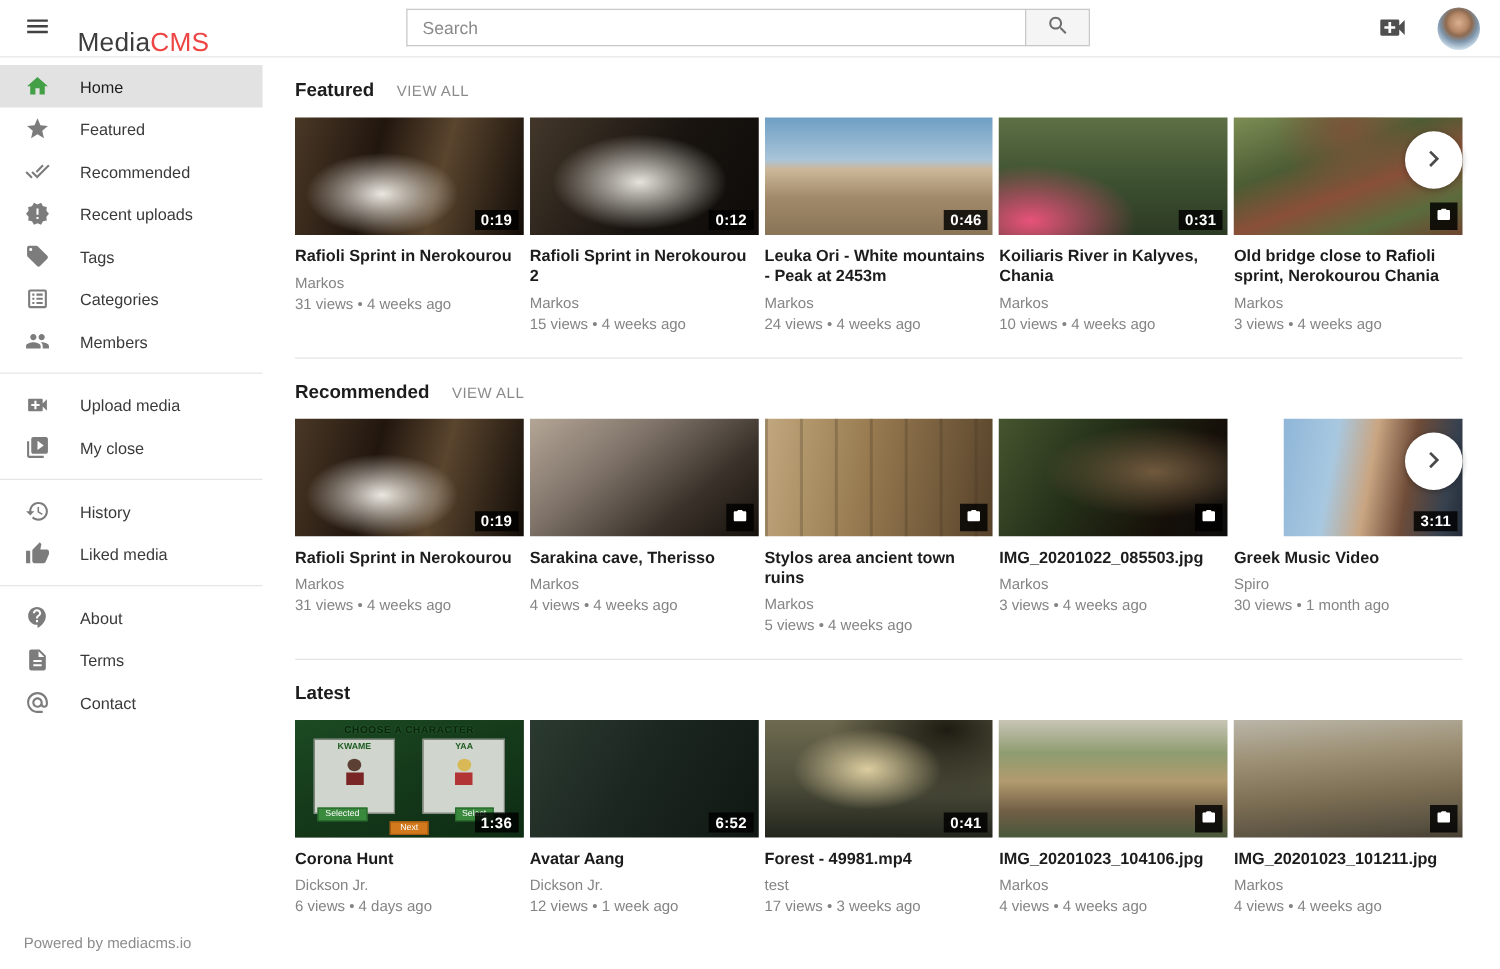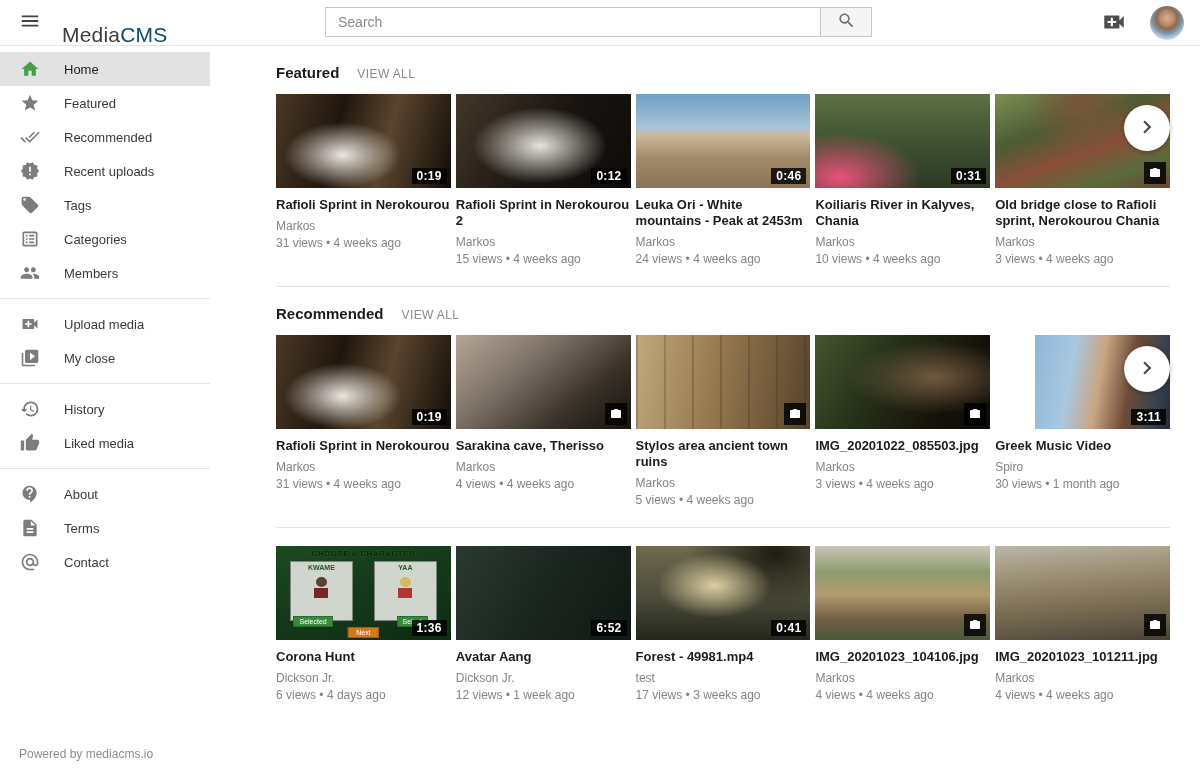--- a/index.html
+++ b/index.html
@@ -4,32 +4,32 @@
 <style>
   * { margin:0; padding:0; box-sizing:border-box; }
   html,body { width:1200px; height:775px; overflow:hidden; background:#fff;
     font-family:"Liberation Sans","DejaVu Sans",sans-serif; }
 
   
   .header { height:46px; display:flex; align-items:center; border-bottom:1px solid #e6e6e6; background:#fff; position:relative; }
   .menu-btn { width:40px; height:40px; margin-left:10px; border:none; background:none; cursor:pointer; display:flex; align-items:center; justify-content:center; }
   .logo { margin-left:12px; font-size:21px; letter-spacing:.2px; display:flex; cursor:pointer;margin-top:24px; }
   .logo .media { color:#3d3d3d; }
-  .logo .cms { color:#0c4a6e; }
+  .logo .cms { color:#ef4444; }
   .searchwrap { position:absolute; left:325px; top:7px; display:flex; }
   .search-input { width:495px; height:30px; border:1px solid #c8c8c8; border-right:none; padding:0 12px; font-size:14px; color:#333; outline:none; }
   .search-input::placeholder { color:#8a8a8a; }
   .search-btn { width:52px; height:30px; border:1px solid #c8c8c8; background:#f5f5f5; cursor:pointer; display:flex; align-items:center; justify-content:center; }
   .hdr-right { position:absolute; right:16px; top:0; height:46px; display:flex; align-items:center; gap:22px; }
   .hdr-upload { width:28px; height:28px; border:none; background:none; cursor:pointer; display:flex; align-items:center; justify-content:center; }
   .avatar { width:34px; height:34px; border-radius:50%; cursor:pointer;
     background: radial-gradient(circle at 50% 36%, #d9b090 0%, #b58868 26%, #8d6a50 38%, #7d95ab 55%, #cfe0ec 78%, #eef4f8 100%); }
 
   
-  .page { display:flex; height:729px;gap:40px; }
+  .page { display:flex; height:729px; }
   .sidebar { width:210px; flex:0 0 210px; padding-top:6px; display:flex; flex-direction:column; background:#fff; }
   .content { flex:1; padding:0 30px 0 26px; overflow:hidden; }
 
   
   .side-item { height:34px; display:flex; align-items:center; padding-left:19px; cursor:pointer; }
   .side-item.active { background:#e2e2e2; }
   .side-item .icn { width:22px; height:22px; display:flex; align-items:center; justify-content:center; flex:0 0 22px; }
   .side-item .icn svg { fill:#7c7c7c; width:20px; height:20px; }
   .side-item.active .icn svg { fill:#43a047; }
   .side-item .lbl { margin-left:23px; font-size:13px; color:#3a3a3a; }
@@ -374,20 +374,24 @@
       <span>
         <svg viewBox="0 0 24 24" width="26" height="26" fill="#4a4a4a">
               <path d="M10 6L8.59 7.41 13.17 12l-4.58 4.59L10 18l6-6z"></path>
             </svg>
       </span>
     </button>
     <div class="section-rule"></div>
   </section>
 
   <section class="section">
+    <div class="section-head">
+      <h2 class="section-title">Latest</h2>
+
+    </div>
     <div class="card-grid">
   <div class="card">
     <div class="thumb" style="background:#153a1b;">
   <div class="game-ov">
     <div class="gh-head">CHOOSE A CHARACTER</div>
     <div class="gh-box l">
       <div class="gh-name">KWAME</div>
       <div class="gh-sprite kwame">
                     <div class="hd"></div>
                     <div class="bd"></div>

